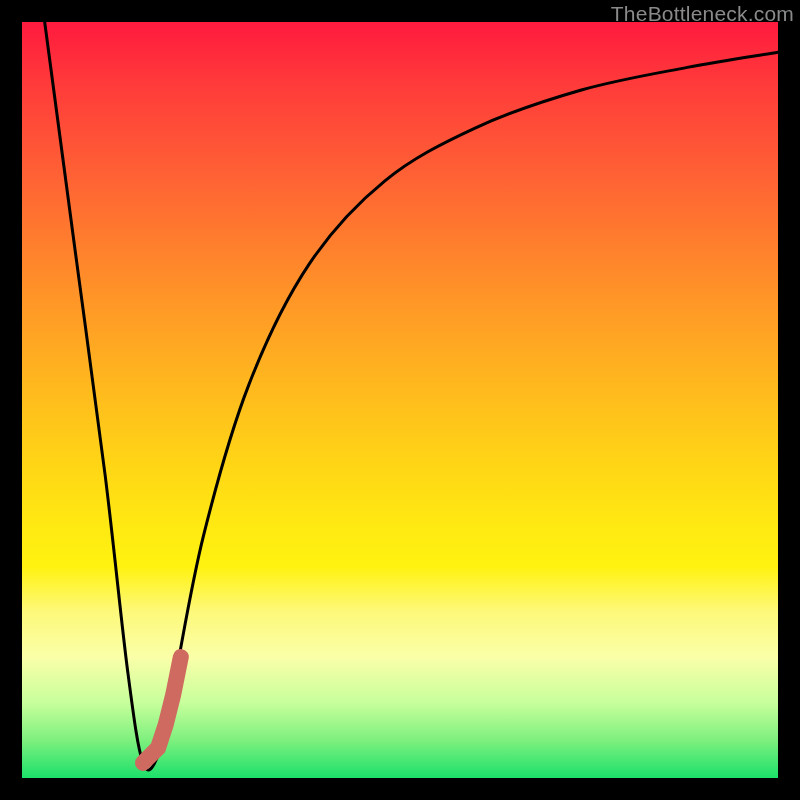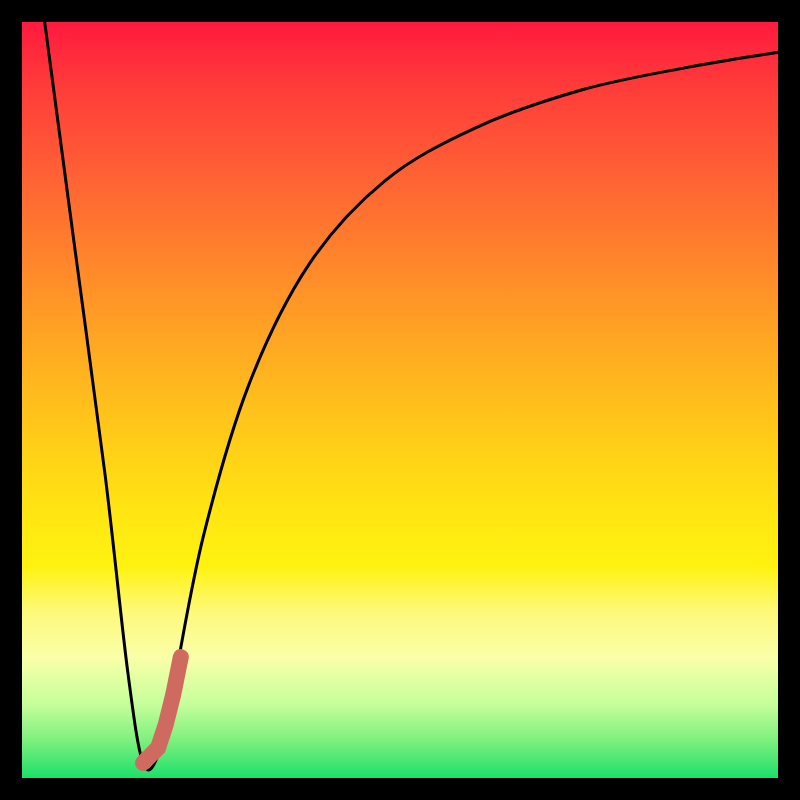--- a/index.html
+++ b/index.html
@@ -67,13 +67,14 @@
 <div class="outer">
   <div class="plot"></div>
 
   <svg class="curve" viewBox="0 0 756 756">
 
     <path d="M 22.68 0 C 27.7 37.8, 42.8 151.2, 52.9 226.8 C 63.0 302.4, 74.3 383.0, 83.2 453.6 C 92.0 524.2, 99.5 602.3, 105.8 650.2 C 112.1 698.0, 115.9 727.0, 121.0 740.9 C 126.0 754.7, 131.0 745.9, 136.1 733.3 C 141.1 720.7, 143.6 701.8, 151.2 665.3 C 158.8 628.7, 168.8 564.5, 181.4 514.1 C 194.0 463.7, 209.2 408.2, 226.8 362.9 C 244.4 317.5, 264.6 275.9, 287.3 241.9 C 310.0 207.9, 335.2 181.4, 362.9 158.8 C 390.6 136.1, 420.8 121.0, 453.6 105.8 C 486.4 90.7, 524.2 78.1, 559.4 68.0 C 594.7 58.0, 632.5 51.7, 665.3 45.4 C 698.0 39.1, 740.9 32.8, 756.0 30.2 " id="mainPath" fill="none" stroke="#000" stroke-width="3" stroke-linejoin="round" stroke-linecap="round"></path>
 
     <path d="M121.0 740.9 L128.5 733.3 L136.1 725.8 L143.6 703.1 L151.2 672.8 L158.8 635.0 " id="hiPath" fill="none" stroke="#cf6a60" stroke-width="16" stroke-linecap="round"></path>
   </svg>
 
+  <div class="watermark">TheBottleneck.com</div>
 </div>
 
 </body></html>

